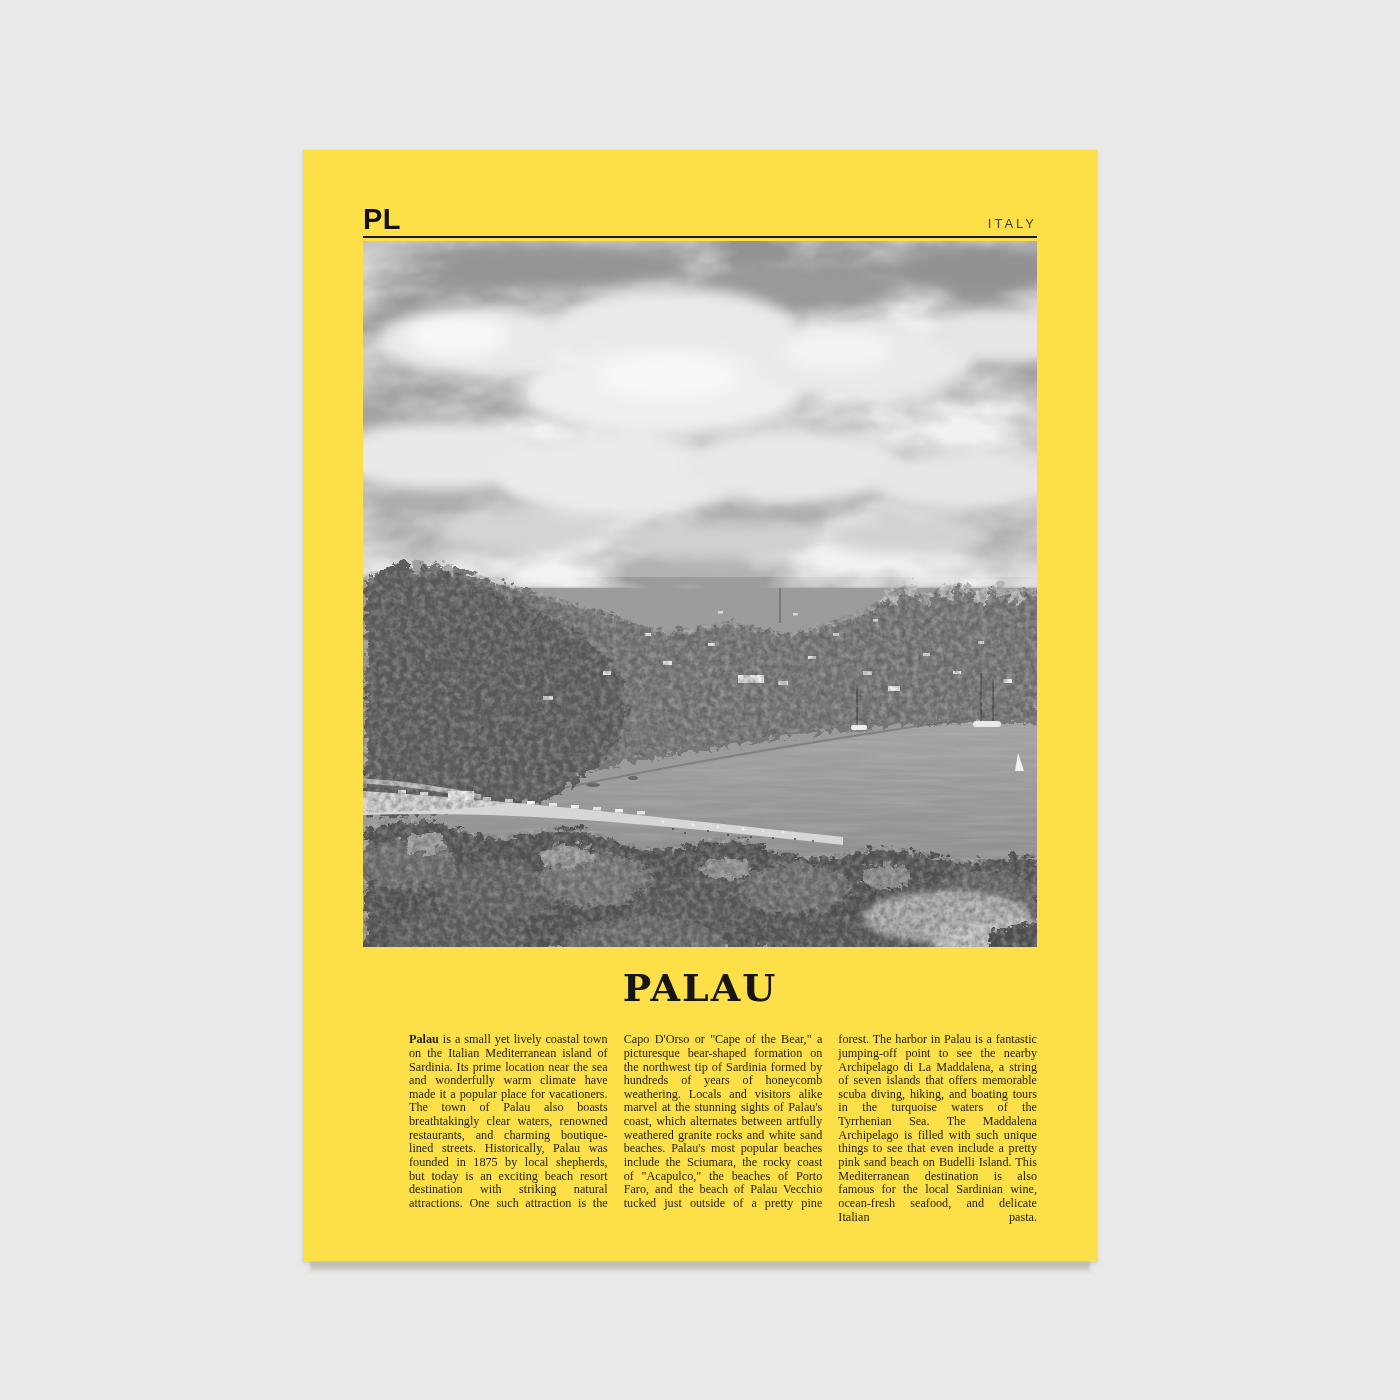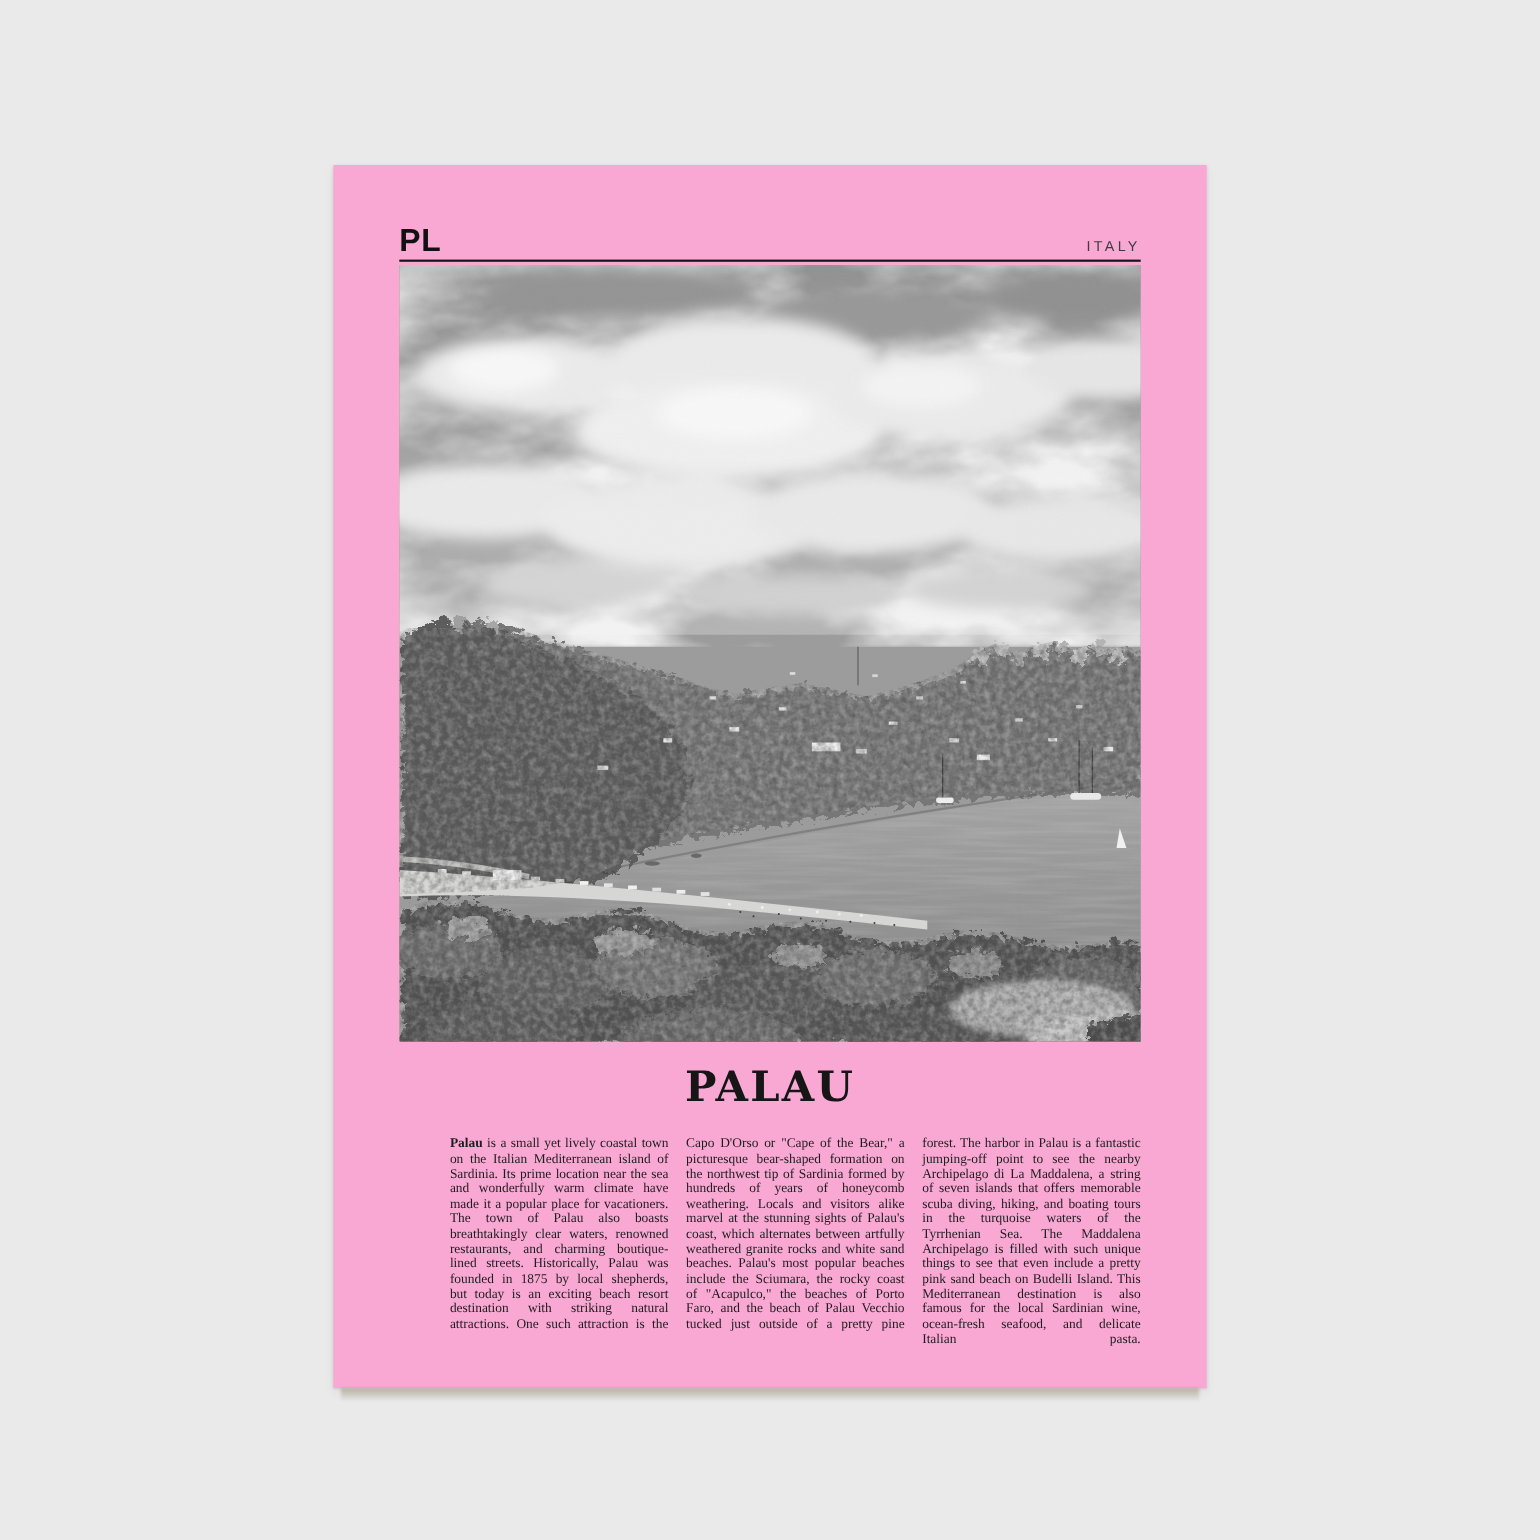--- a/index.html
+++ b/index.html
@@ -5,21 +5,21 @@
   html,body{margin:0;padding:0;}
   body{
     width:1400px;height:1400px;
     background:#eaeaea;
     font-family:"Liberation Sans",sans-serif;
     overflow:hidden;
   }
   .stage{position:relative;width:1400px;height:1400px;}
   .poster{
     position:absolute;left:303px;top:150px;width:794px;height:1112px;
-    background:#f9a8d4;
+    background:#fde047;
     box-shadow:0 1px 3px rgba(0,0,0,0.10), 0 4px 10px rgba(0,0,0,0.05);
   }
   .poster::after{
     content:"";position:absolute;left:7px;right:7px;bottom:-12px;height:12px;
     background:linear-gradient(to bottom, rgba(150,142,112,0.55) 0%, rgba(150,142,112,0.32) 45%, rgba(150,142,112,0) 100%);
     filter:blur(1.5px);
   }
   .poster-inner{
     position:absolute;inset:0;
     padding:58px 60px 0 60px;box-sizing:border-box;

